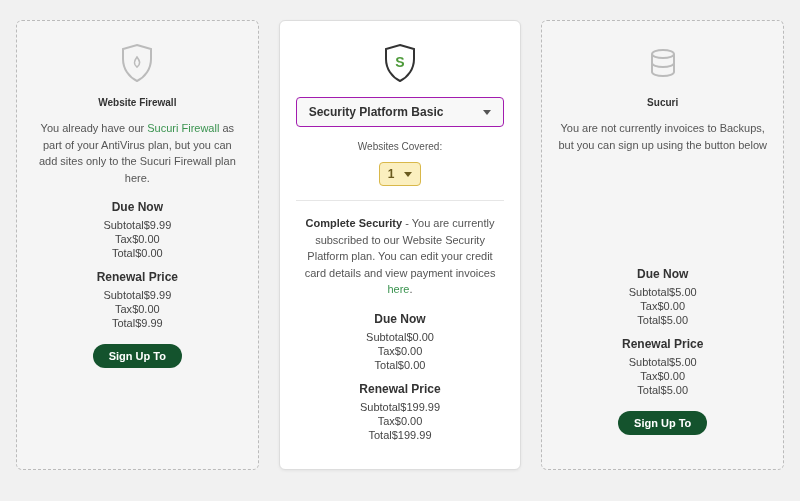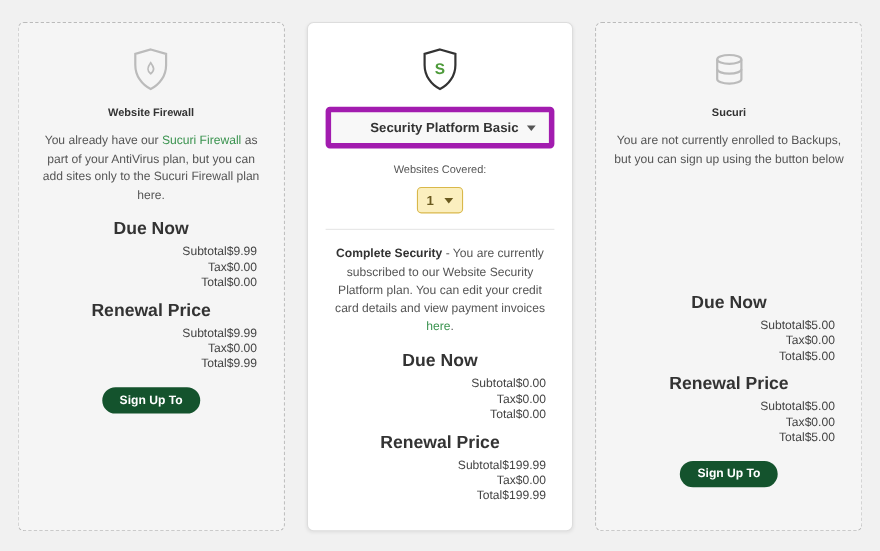--- a/index.html
+++ b/index.html
@@ -28,31 +28,31 @@
   }
   .card.solid {
     border: 1px solid #ddd;
     box-shadow: 0 1px 3px rgba(0,0,0,.06);
   }
   .icon-wrap { height: 48px; display:flex; align-items:center; justify-content:center; margin-bottom:10px; }
   .title { font-weight: bold; font-size: 10px; color:#333; margin-bottom:12px; }
   .desc { font-size: 11px; color:#555; line-height:1.5; margin-bottom:14px; }
   .desc .link { color:#3a934f; text-decoration:none; }
   .desc b { color:#333; }
-  .section-head { font-weight: bold; font-size: 16px; color:#333; text-align:center; margin-top:10px; margin-bottom:4px; }
-  .price-row { display:flex; justify-content:flex-end; font-size:11px; color:#444; padding:1px 8px; }
+  .section-head { font-weight: bold; font-size: 12px; color:#333; text-align:center; margin-top:10px; margin-bottom:4px; }
+  .price-row { display:flex; justify-content:center; font-size:11px; color:#444; padding:1px 8px; }
   .btn {
     display:inline-block; background:#14532d; color:#fff; border:none;
     border-radius:14px; padding:6px 16px; font-size:11px; font-weight:bold;
     margin-top:14px; cursor:pointer;
   }
   .select-btn {
-    width:100%; background:#f8f8f8; border:5px solid #a21caf; border-radius:4px;
+    width:100%; background:#f8f8f8; border:1px solid #a21caf; border-radius:4px;
     padding:7px 28px 7px 12px; font-size:12px; font-weight:bold; color:#333;
-    position:relative; cursor:pointer; text-align:right; margin-bottom:14px;
+    position:relative; cursor:pointer; text-align:left; margin-bottom:14px;
   }
   .select-btn::after {
     content:""; position:absolute; right:12px; top:50%; transform:translateY(-40%);
     border-left:4px solid transparent; border-right:4px solid transparent; border-top:5px solid #555;
   }
   .qty {
     display:inline-flex; align-items:center; border:1px solid #d9b84a;
     background:#fbefbf; border-radius:4px; padding:4px 8px; font-weight:bold;
     font-size:12px; color:#6a5a1f; gap:10px; cursor:pointer; margin-bottom:4px;
   }
@@ -157,21 +157,21 @@
 
   <div class="card dashed">
     <div class="icon-wrap">
       <svg width="36" height="36" viewBox="0 0 36 36">
         <ellipse cx="18" cy="9" rx="11" ry="4" fill="none" stroke="#bbb" stroke-width="2"></ellipse>
         <path d="M7 9 V18 C7 20.2 12 22 18 22 C24 22 29 20.2 29 18 V9" fill="none" stroke="#bbb" stroke-width="2"></path>
         <path d="M7 18 V27 C7 29.2 12 31 18 31 C24 31 29 29.2 29 27 V18" fill="none" stroke="#bbb" stroke-width="2"></path>
       </svg>
     </div>
     <div class="title">Sucuri</div>
-    <p class="desc">You are not currently enrolled to Backups, but you can sign up using the button below</p>
+    <p class="desc">You are not currently invoices to Backups, but you can sign up using the button below</p>
     <div class="spacer"></div>
     <div class="section-head">Due Now</div>
     <div class="price-row">
         <span>Subtotal</span>
         <span>$5.00</span>
       </div>
     <div class="price-row">
         <span>Tax</span>
         <span>$0.00</span>
       </div>

